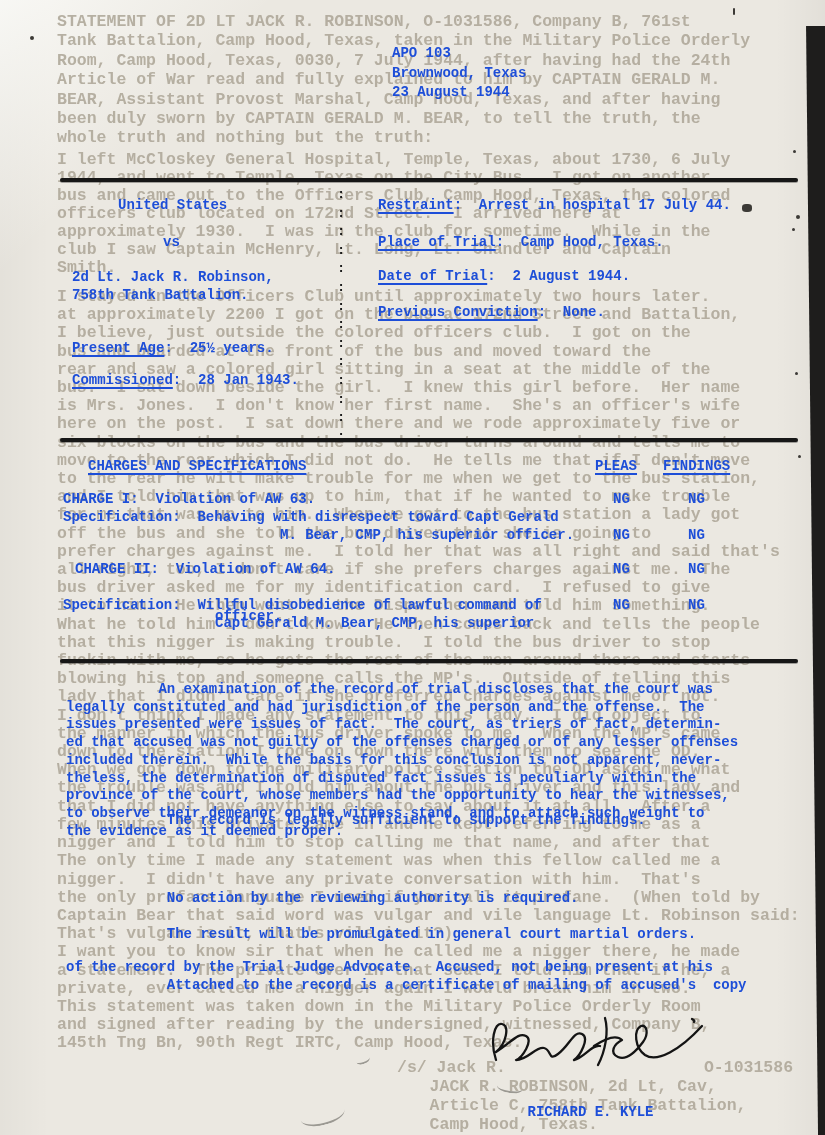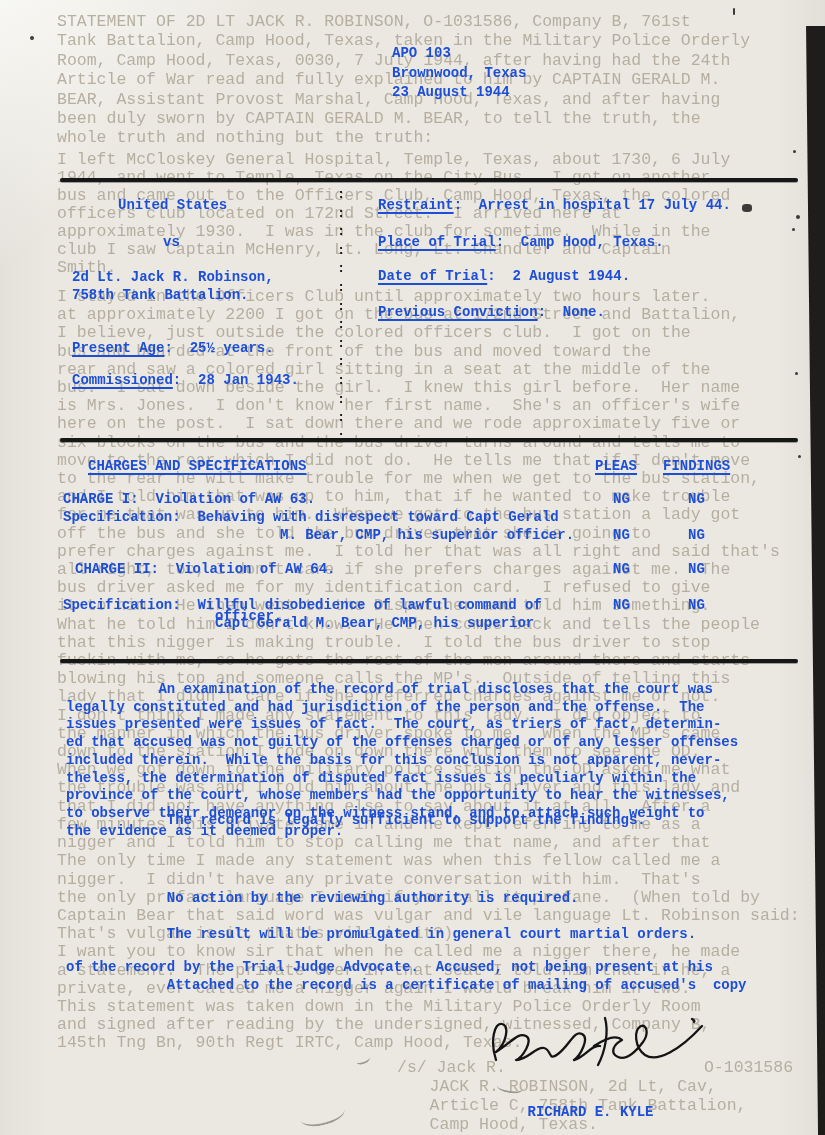--- a/index.html
+++ b/index.html
@@ -15,21 +15,21 @@
   #page::before{
     content:"";position:absolute;inset:0;
     background:
       linear-gradient(135deg, rgba(250,250,247,.9) 0%, rgba(250,250,247,0) 14%),
       linear-gradient(90deg, rgba(0,0,0,.03) 0%, rgba(0,0,0,0) 6%, rgba(0,0,0,0) 94%, rgba(0,0,0,.04) 100%);
     pointer-events:none;
   }
   .abs{position:absolute;white-space:pre;}
   .ink{color:#1d4ed8;font-weight:700;font-size:14px;line-height:17.7px;}
   .ghost{
-    color:#aca596;font-weight:400;font-size:16.5px;
+    color:#aca596;font-weight:700;font-size:16.5px;
     filter:blur(0.55px);opacity:.85;
   }
   .ghost div{white-space:pre;}
   .u{text-decoration:underline;text-decoration-thickness:1.6px;text-underline-offset:3px;}
   .title{
     font-size:14px;letter-spacing:1.3px;font-weight:700;color:#161616;
     border-bottom:2.5px solid #161616;padding-bottom:2px;
     text-decoration:underline;text-decoration-thickness:1.5px;text-underline-offset:3px;
   }
   .rule{position:absolute;height:4px;background:#171717;border-radius:2px;box-shadow:0 1px 0 rgba(23,23,23,.35);}

